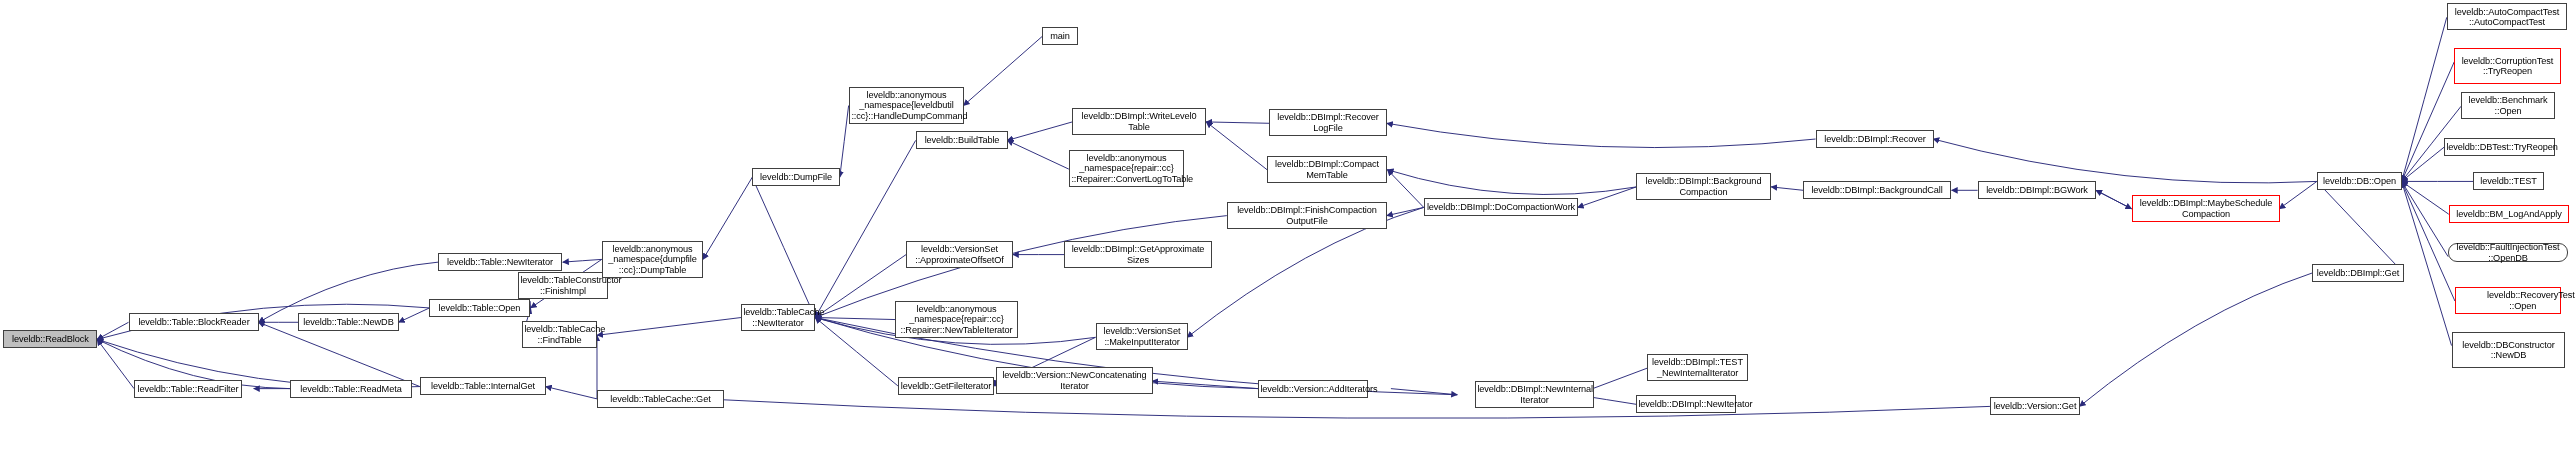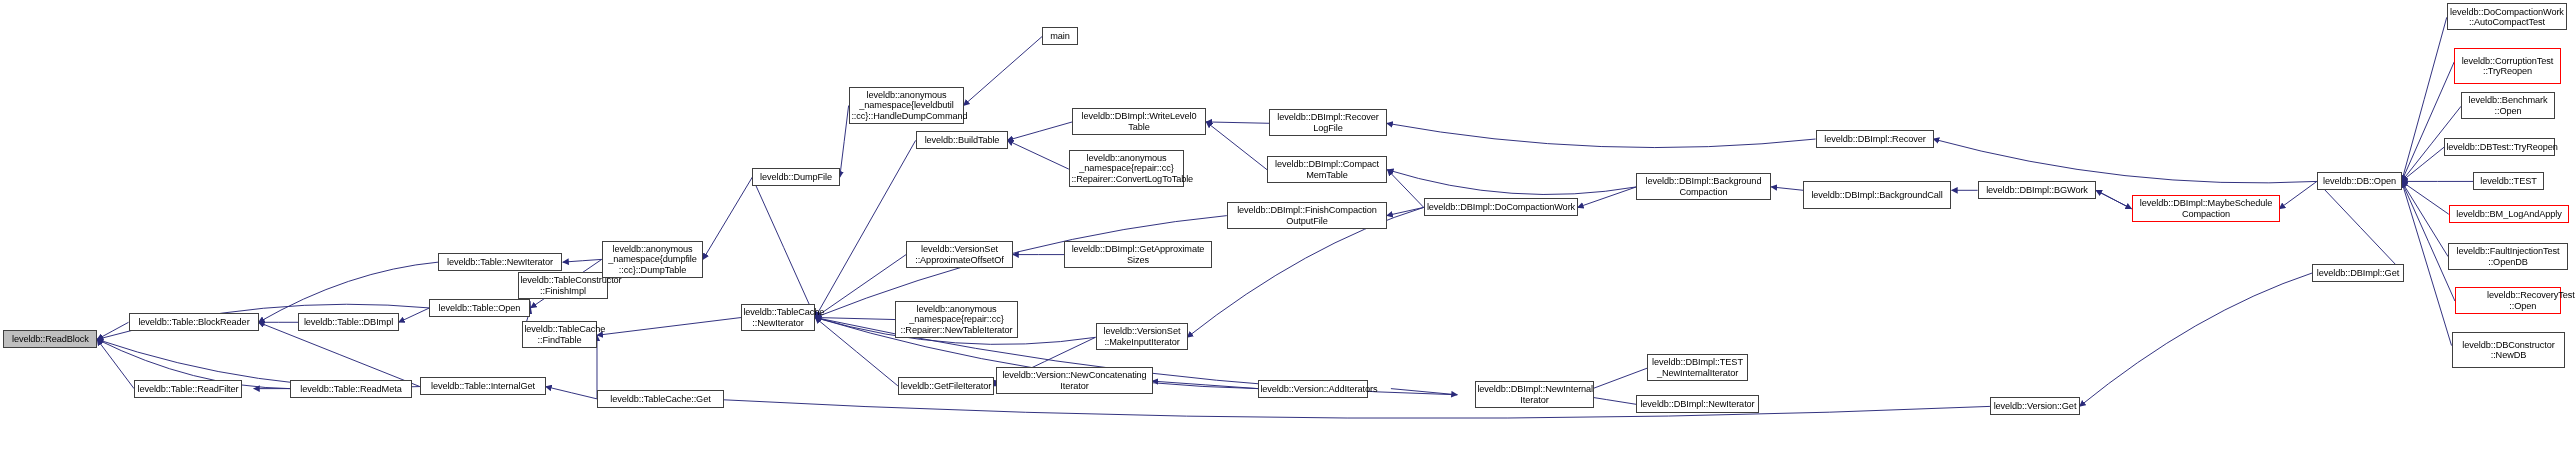--- a/index.html
+++ b/index.html
@@ -107,21 +107,21 @@
         <path d="M 3590 440 Q 3551 352.5 3512 265" fill="none" stroke="#2a2a7a" stroke-width="1.4" marker-end="url(#arrow)"></path>
         <path d="M 3585 505 Q 3548.5 385 3512 265" fill="none" stroke="#2a2a7a" stroke-width="1.4" marker-end="url(#arrow)"></path>
         <path d="M 2034 568 Q 2082.5 572.5 2131 577" fill="none" stroke="#2a2a7a" stroke-width="1.4" marker-end="url(#arrow)"></path>
       </g>
   </svg>
   <div id="node-layer">
       <div class="node current" style="left: 3.4px; top: 330px; width: 94px; height: 18px;"><span>leveldb::ReadBlock</span></div>
       <div class="node" style="left: 129px; top: 313px; width: 130px; height: 18px;"><span>leveldb::Table::BlockReader</span></div>
       <div class="node" style="left: 134px; top: 380px; width: 108px; height: 18px;"><span>leveldb::Table::ReadFilter</span></div>
       <div class="node" style="left: 290px; top: 380px; width: 122px; height: 18px;"><span>leveldb::Table::ReadMeta</span></div>
-      <div class="node" style="left: 298px; top: 313px; width: 101px; height: 18px;"><span>leveldb::Table::DBImpl</span></div>
+      <div class="node" style="left: 298px; top: 313px; width: 101px; height: 18px;"><span>leveldb::Table::NewDB</span></div>
       <div class="node" style="left: 420px; top: 377px; width: 126px; height: 18px;"><span>leveldb::Table::InternalGet</span></div>
       <div class="node" style="left: 429px; top: 299px; width: 101px; height: 18px;"><span>leveldb::Table::Open</span></div>
       <div class="node" style="left: 438px; top: 253px; width: 124px; height: 18px;"><span>leveldb::Table::NewIterator</span></div>
       <div class="node" style="left: 522px; top: 321px; width: 75px; height: 27px;"><span>leveldb::TableCache
 ::FindTable</span></div>
       <div class="node" style="left: 597px; top: 390px; width: 127px; height: 18px;"><span>leveldb::TableCache::Get</span></div>
       <div class="node" style="left: 518px; top: 272px; width: 90px; height: 27px;"><span>leveldb::TableConstructor
 ::FinishImpl</span></div>
       <div class="node" style="left: 602px; top: 241px; width: 101px; height: 37px;"><span>leveldb::anonymous
 _namespace{dumpfile
@@ -154,43 +154,43 @@
       <div class="node" style="left: 1267px; top: 156px; width: 120px; height: 27px;"><span>leveldb::DBImpl::Compact
 MemTable</span></div>
       <div class="node" style="left: 1227px; top: 202px; width: 160px; height: 27px;"><span>leveldb::DBImpl::FinishCompaction
 OutputFile</span></div>
       <div class="node" style="left: 996px; top: 367px; width: 157px; height: 27px;"><span>leveldb::Version::NewConcatenating
 Iterator</span></div>
       <div class="node" style="left: 1258px; top: 380px; width: 110px; height: 18px;"><span>leveldb::Version::AddIterators</span></div>
       <div class="node" style="left: 1424px; top: 198px; width: 154px; height: 18px;"><span>leveldb::DBImpl::DoCompactionWork</span></div>
       <div class="node" style="left: 1636px; top: 173px; width: 135px; height: 27px;"><span>leveldb::DBImpl::Background
 Compaction</span></div>
-      <div class="node" style="left: 1803px; top: 181px; width: 148px; height: 28px;"><span>leveldb::DBImpl::BackgroundCall</span></div>
+      <div class="node" style="left: 1803px; top: 181px; width: 148px; height: 18px;"><span>leveldb::DBImpl::BackgroundCall</span></div>
       <div class="node" style="left: 1978px; top: 181px; width: 118px; height: 18px;"><span>leveldb::DBImpl::BGWork</span></div>
       <div class="node red" style="left: 2132px; top: 195px; width: 148px; height: 27px;"><span>leveldb::DBImpl::MaybeSchedule
 Compaction</span></div>
       <div class="node" style="left: 2317px; top: 172px; width: 85px; height: 18px;"><span>leveldb::DB::Open</span></div>
       <div class="node" style="left: 1457px; top: 381px; width: 119px; height: 27px; margin-left: 18px;"><span>leveldb::DBImpl::NewInternal
 Iterator</span></div>
       <div class="node" style="left: 1647px; top: 354px; width: 101px; height: 27px;"><span>leveldb::DBImpl::TEST
 _NewInternalIterator</span></div>
-      <div class="node" style="left: 1636px; top: 395px; width: 123px; height: 18px;"><span>leveldb::DBImpl::NewIterator</span></div>
+      <div class="node" style="left: 1636px; top: 395px; width: 100px; height: 18px;"><span>leveldb::DBImpl::NewIterator</span></div>
       <div class="node" style="left: 1990px; top: 397px; width: 90px; height: 18px;"><span>leveldb::Version::Get</span></div>
       <div class="node" style="left: 2312px; top: 264px; width: 92px; height: 18px;"><span>leveldb::DBImpl::Get</span></div>
       <div class="node" style="left: 1816px; top: 130px; width: 118px; height: 18px;"><span>leveldb::DBImpl::Recover</span></div>
-      <div class="node" style="left: 2447px; top: 3.4px; width: 120px; height: 27px;"><span>leveldb::DoCompactionWork
+      <div class="node" style="left: 2447px; top: 3.4px; width: 120px; height: 27px;"><span>leveldb::AutoCompactTest
 ::AutoCompactTest</span></div>
       <div class="node red" style="left: 2454px; top: 48px; width: 107px; height: 36px;"><span>leveldb::CorruptionTest
 ::TryReopen</span></div>
       <div class="node" style="left: 2461px; top: 92px; width: 94px; height: 27px;"><span>leveldb::Benchmark
 ::Open</span></div>
       <div class="node" style="left: 2444px; top: 138px; width: 111px; height: 18px;"><span>leveldb::DBTest::TryReopen</span></div>
       <div class="node" style="left: 2473px; top: 172px; width: 71px; height: 18px;"><span>leveldb::TEST</span></div>
       <div class="node red" style="left: 2449px; top: 205px; width: 120px; height: 18px;"><span>leveldb::BM_LogAndApply</span></div>
-      <div class="node" style="left: 2448px; top: 243px; width: 120px; height: 27px;"><span>leveldb::FaultInjectionTest
+      <div class="node" style="left: 2448px; top: 243px; width: 120px; height: 19px; border-radius: 9px;"><span>leveldb::FaultInjectionTest
 ::OpenDB</span></div>
       <div class="node red" style="left: 2455px; top: 287px; width: 106px; height: 27px; padding-left: 31px;"><span>leveldb::RecoveryTest
 ::Open</span></div>
       <div class="node" style="left: 2452px; top: 332px; width: 113px; height: 36px;"><span>leveldb::DBConstructor
 ::NewDB</span></div>
     </div>
 </div>
 
 
 </body></html>

